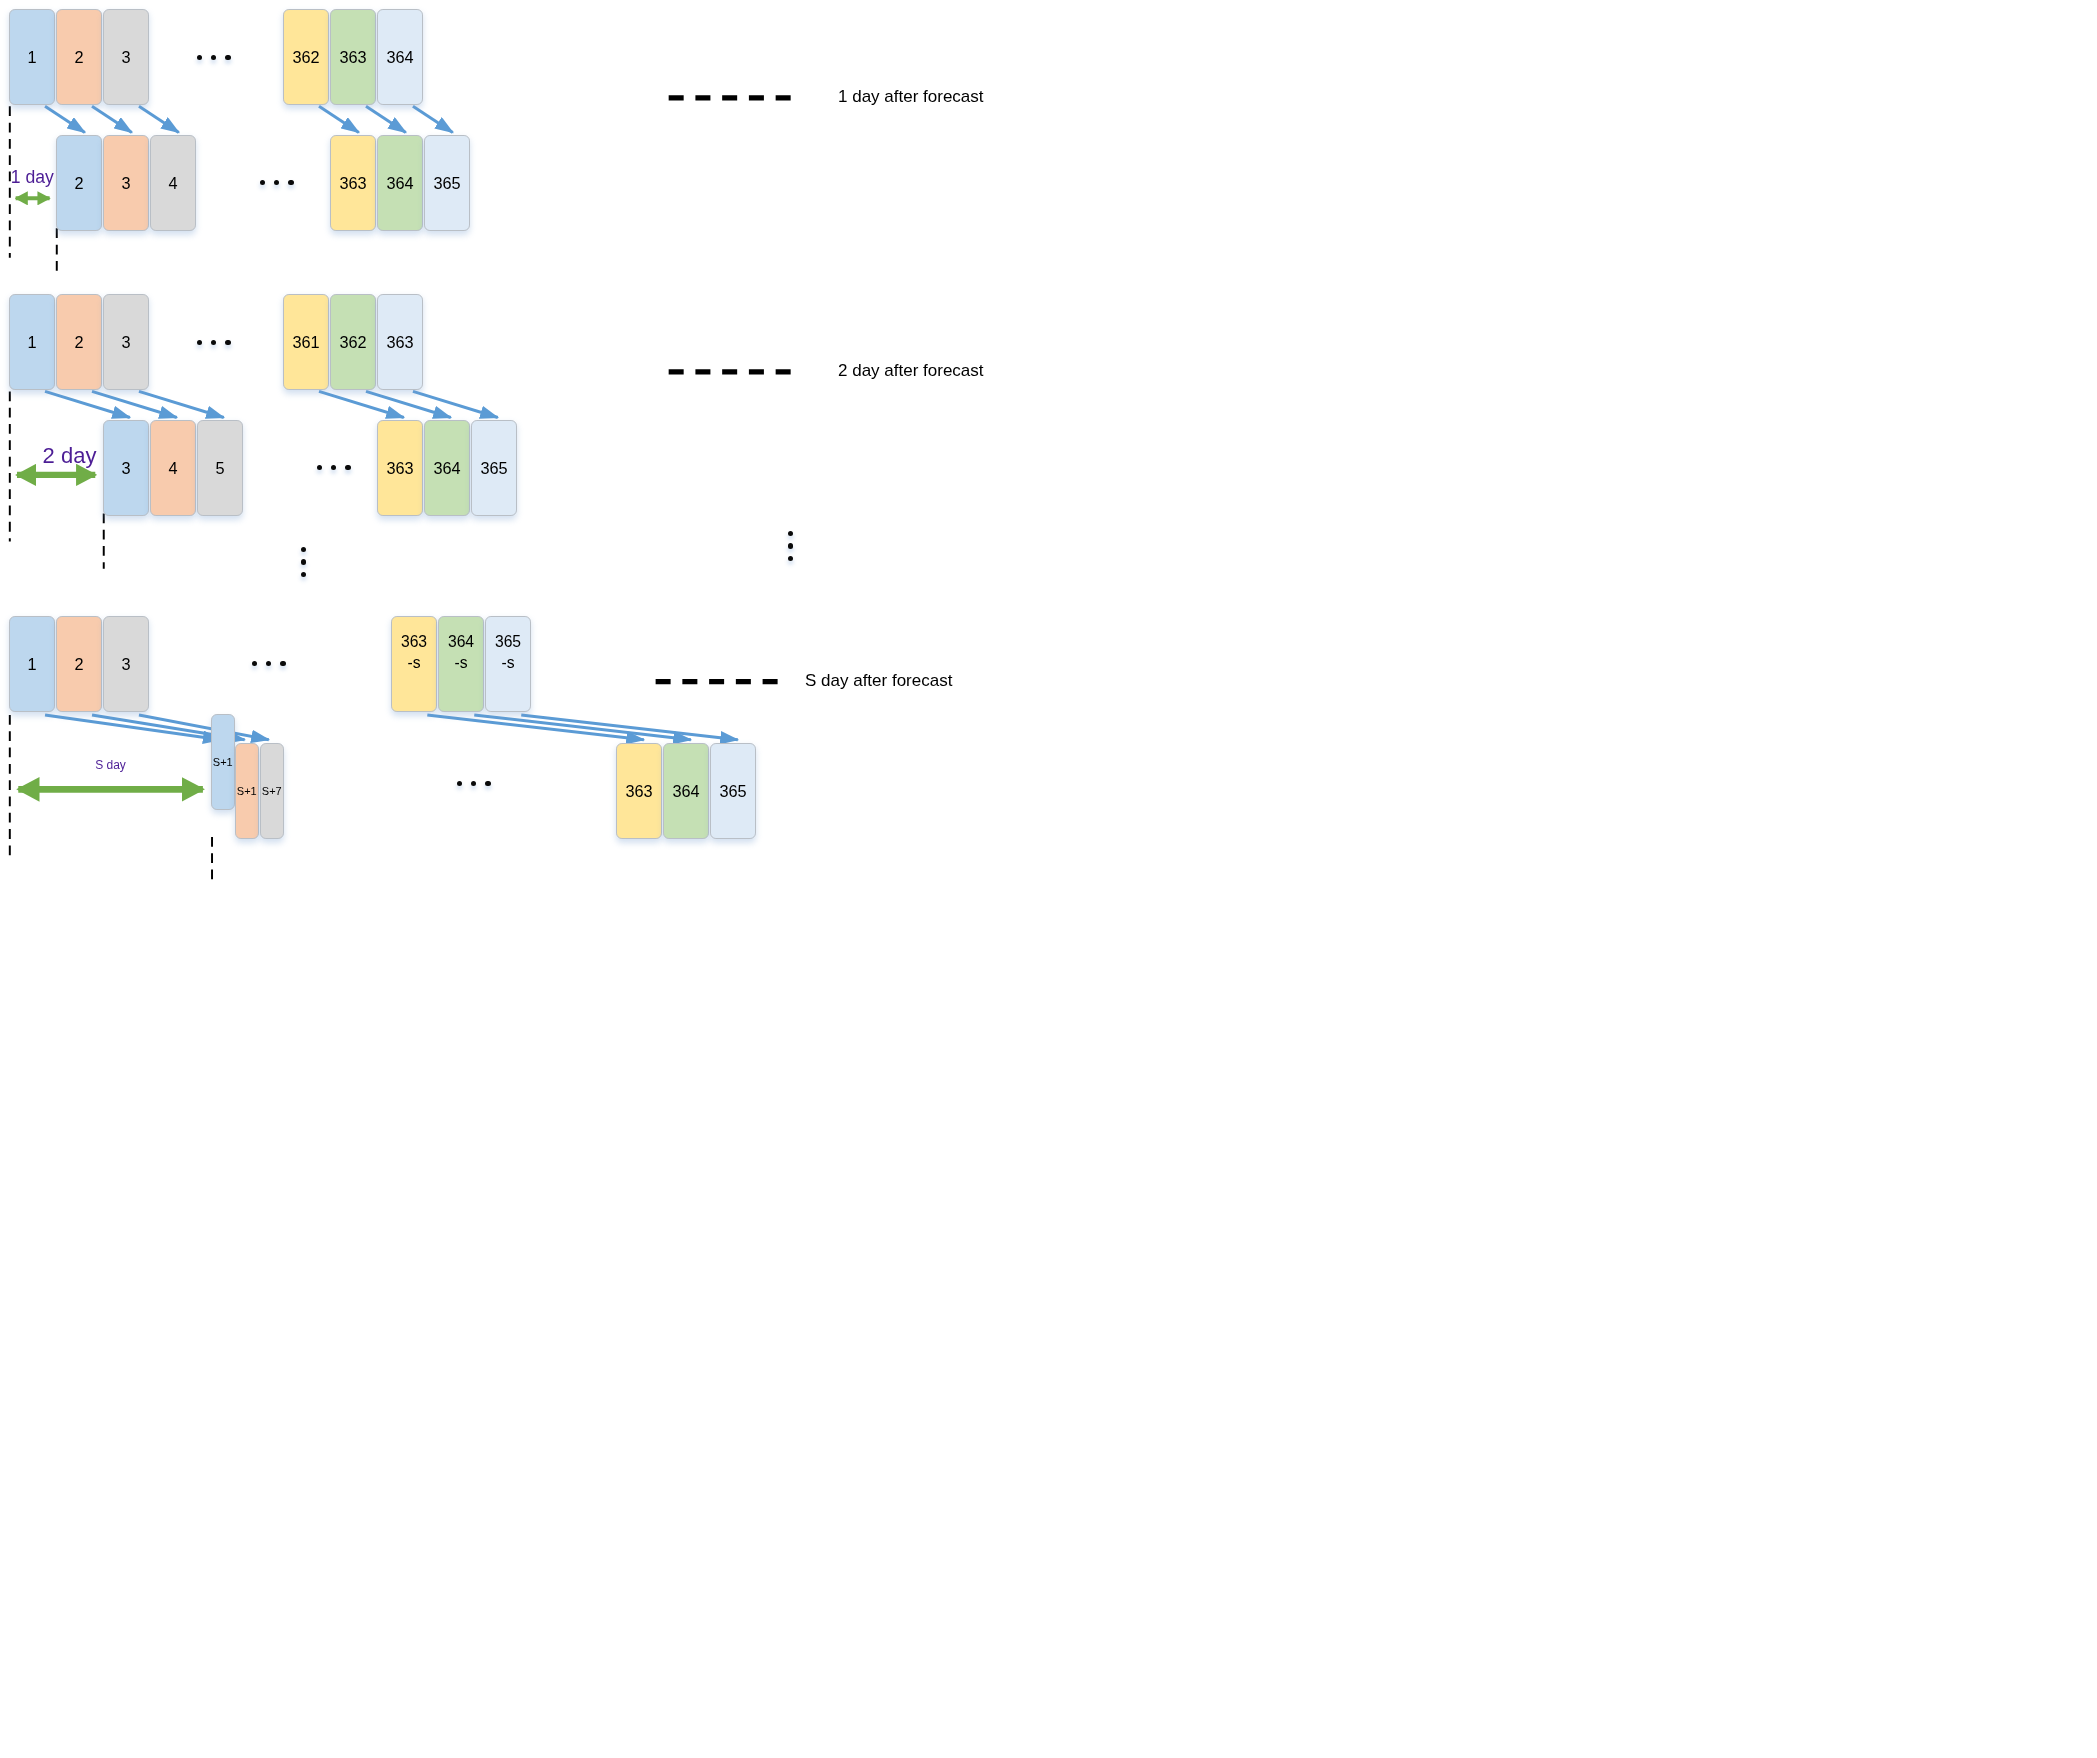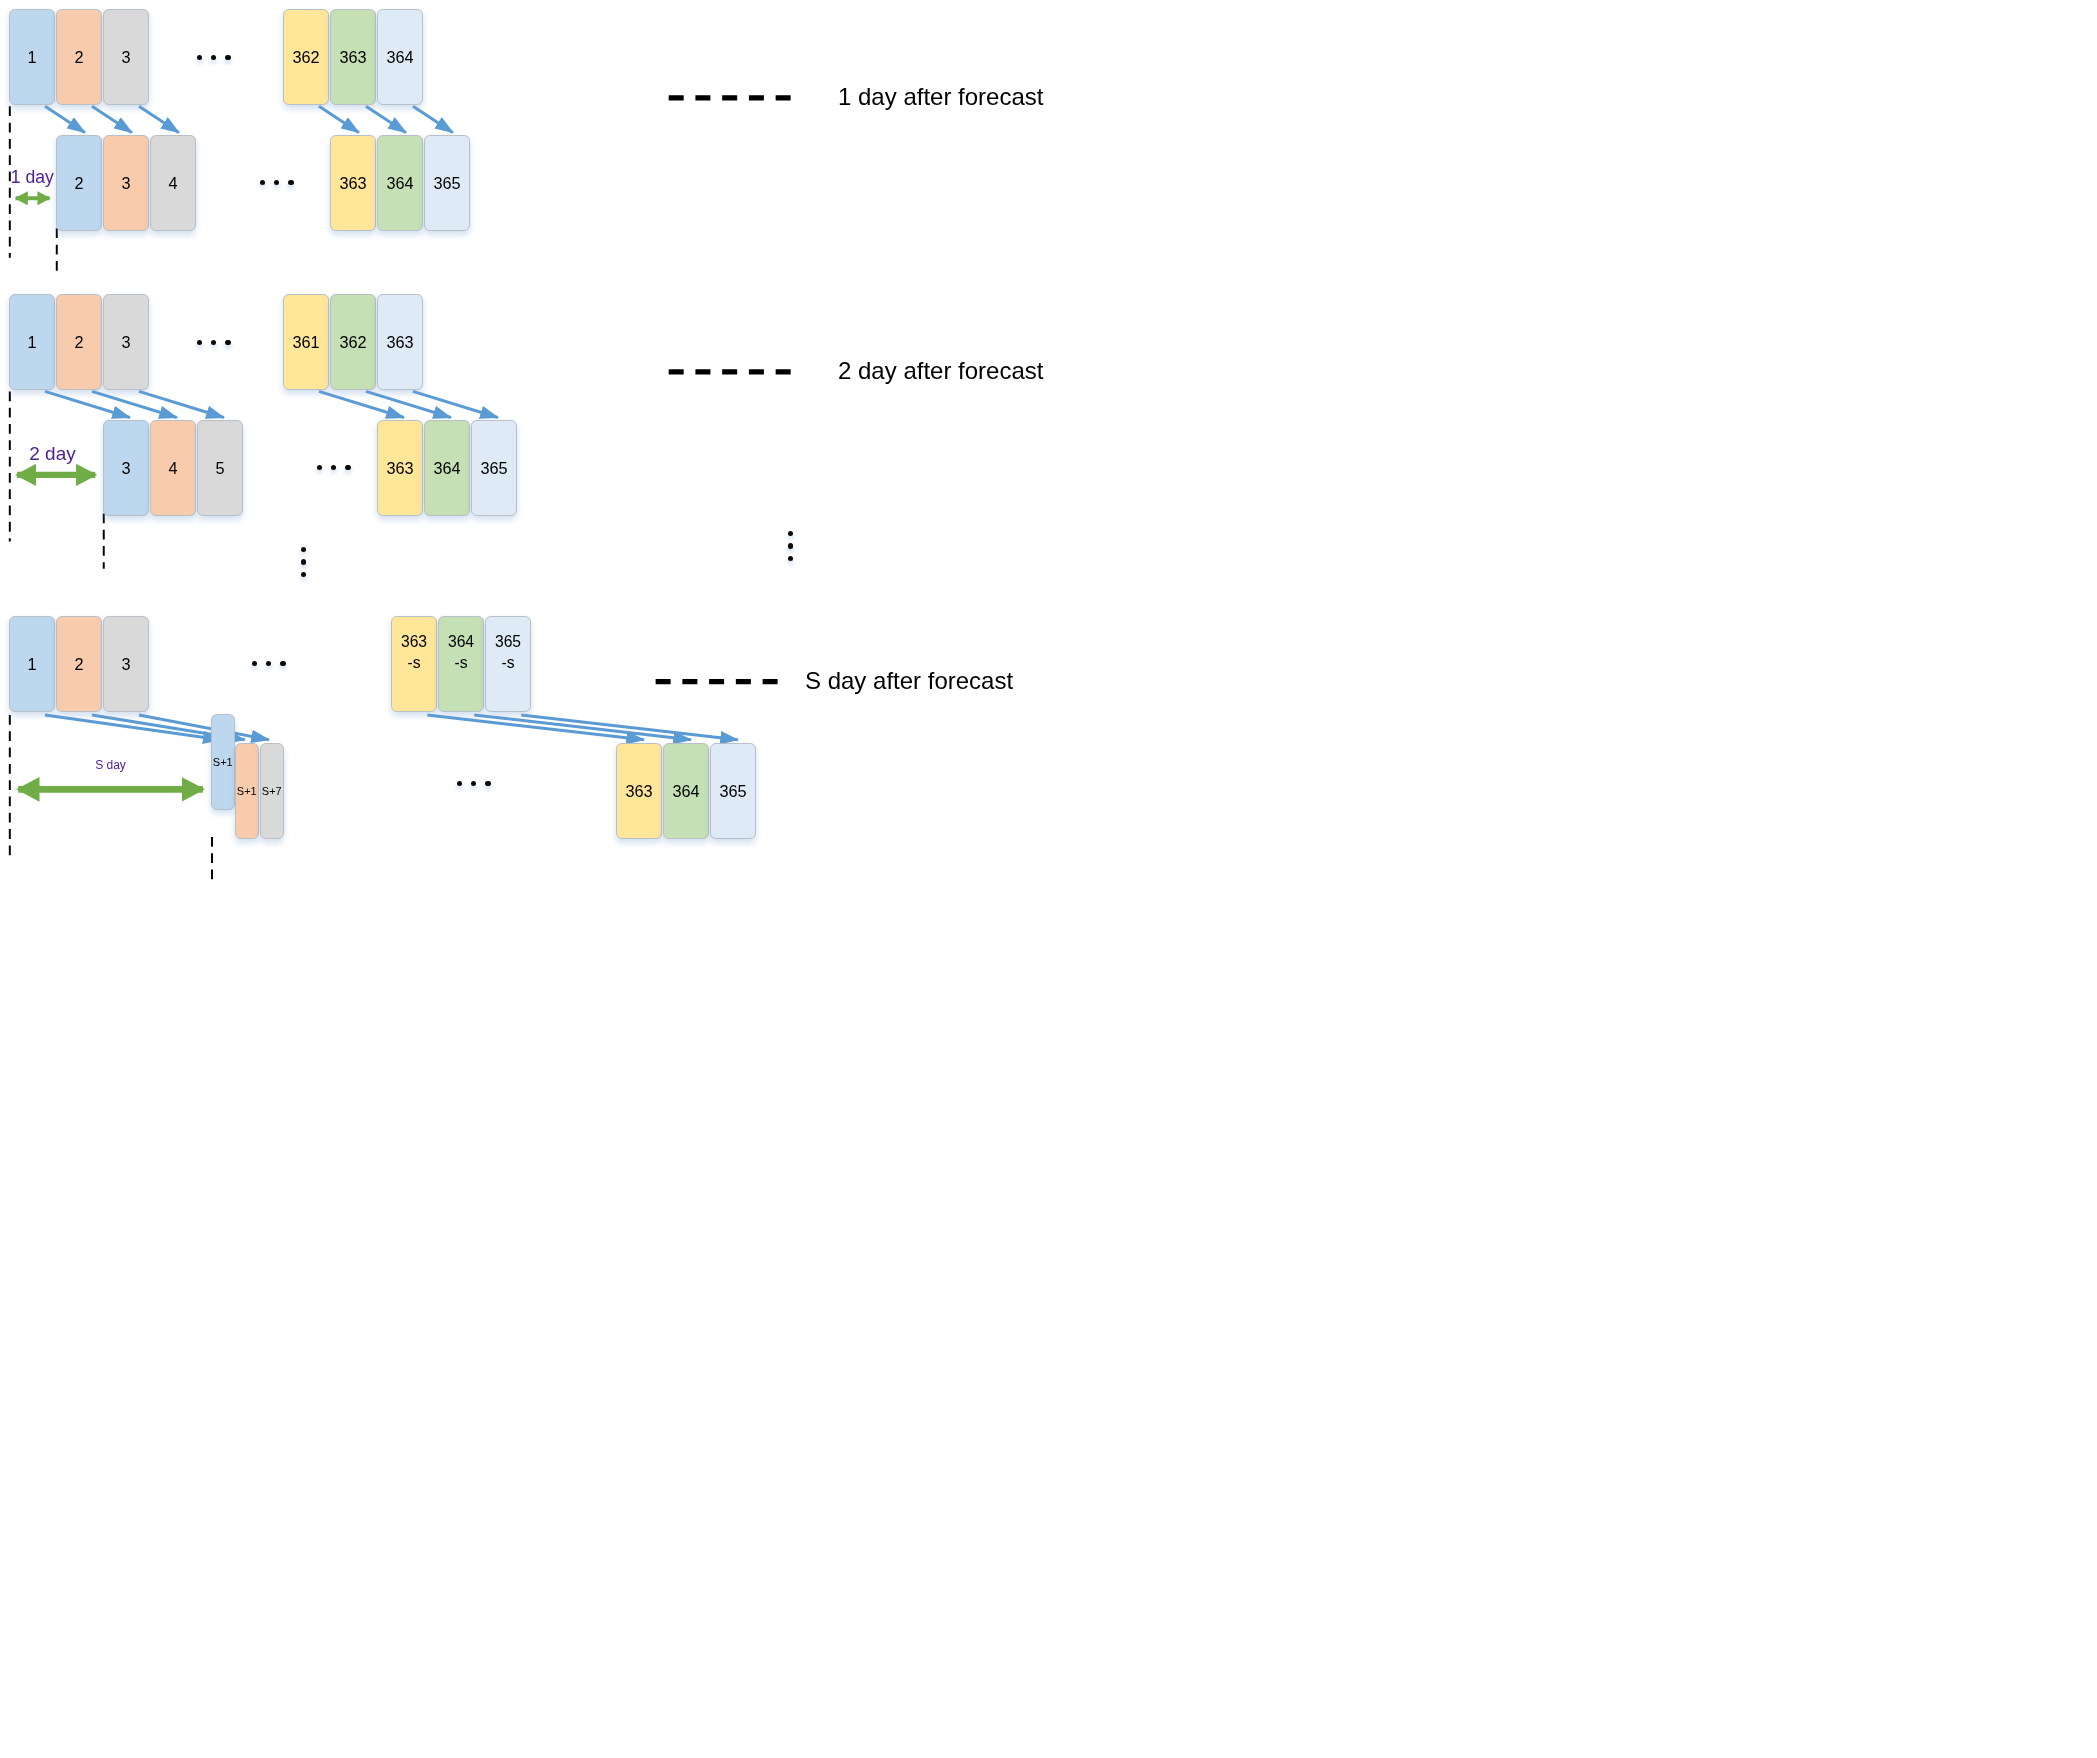--- a/index.html
+++ b/index.html
@@ -17,21 +17,21 @@
   .blue{background:var(--blue);}
   .orange{background:var(--orange);}
   .gray{background:var(--gray);}
   .yellow{background:var(--yellow);}
   .green{background:var(--green);}
   .pale{background:var(--pale);}
   .hdots{position:absolute;display:flex;gap:9px;}
   .vdots{position:absolute;display:flex;flex-direction:column;gap:7.2px;}
   .dot{width:5.2px;height:5.2px;border-radius:50%;background:#0a0a0a;box-shadow:0 3.3px 4.6px rgba(120,160,210,.45);}
   .daylabel{position:absolute;text-align:center;color:#4c1d95;font-size:18px;}
-  .legendtext{position:absolute;transform:translateY(-54%);color:#000;font-size:24px;white-space:nowrap;}
+  .legendtext{position:absolute;transform:translateY(-54%);color:#000;font-size:17px;white-space:nowrap;}
 </style>
 </head>
 <body>
 
 <div id="stage">
 
   <svg id="arrows" width="1049" height="880" viewBox="0 0 1608 1349">
     <defs>
       <marker id="mb" markerWidth="6.5" markerHeight="4.6" refX="6" refY="2.3" orient="auto">
         <path d="M0,0 L6.5,2.3 L0,4.6 z" fill="#5B9BD5"></path>
@@ -134,21 +134,21 @@
   <div class="box gray" style="left:197px;top:420px">5</div>
   <div class="hdots" style="left:317px;top:465px">
       <div class="dot"></div>
       <div class="dot"></div>
       <div class="dot"></div>
     </div>
   <div class="box yellow" style="left:377px;top:420px">363</div>
   <div class="box green" style="left:424px;top:420px">364</div>
   <div class="box pale" style="left:471px;top:420px">365</div>
 
-  <div class="daylabel" style="left:12px;top:443px;width:81px;font-size:19px">2 day</div>
+  <div class="daylabel" style="left:29px;top:443px;width:81px;font-size:22px">2 day</div>
   <div class="legendtext" style="left:838px;top:372px">2 day after forecast</div>
 
   <div class="vdots" style="left:301px;top:547px">
       <div class="dot"></div>
       <div class="dot"></div>
       <div class="dot"></div>
     </div>
   <div class="vdots" style="left:788px;top:531px">
       <div class="dot"></div>
       <div class="dot"></div>

